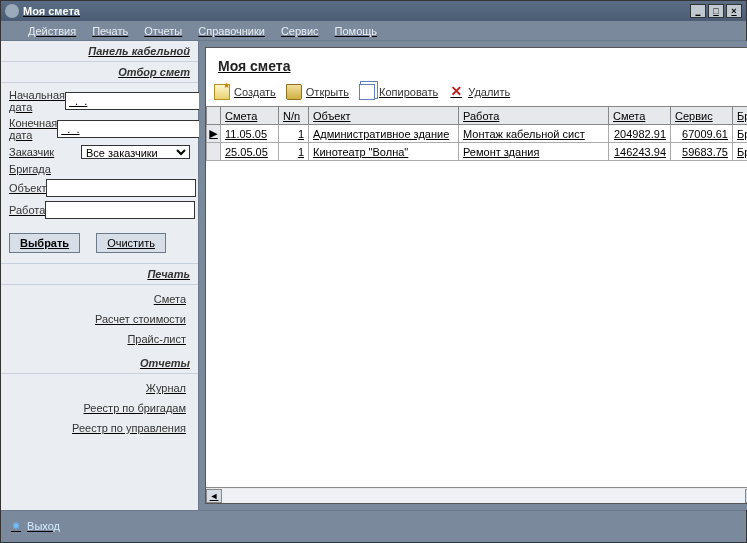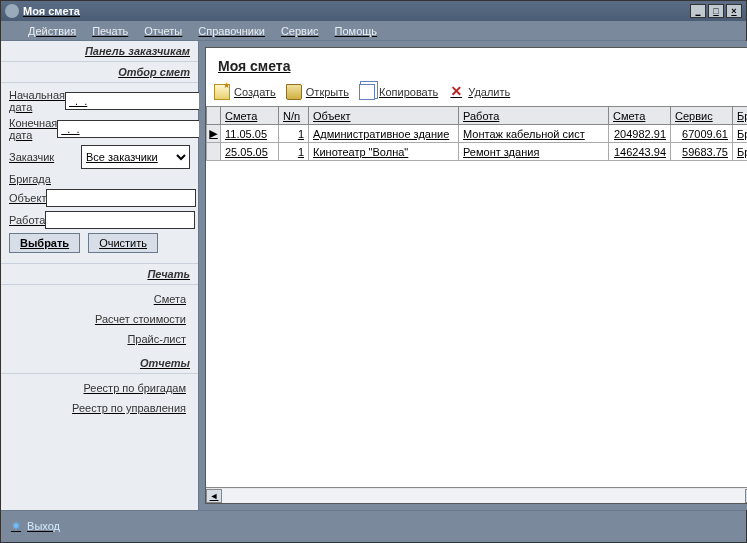--- a/index.html
+++ b/index.html
@@ -14,22 +14,22 @@
 .body { display: flex; height: calc(100% - 72px); }
 .sidebar { width: 198px; background: #eaeef3; border-right: 1px solid #6a7a8c; display: flex; flex-direction: column; }
 .section-header { background: #eaeef3; text-align: right; padding: 4px 8px; font-weight: bold; color: #333; border-bottom: 1px solid #c8d0dc; font-style: italic; }
 .section-header.strong { font-style: italic; font-weight: bold; }
 .filters { padding: 6px 8px 10px 8px; border-bottom: 1px solid #c8d0dc; }
 .frow { display: flex; align-items: center; margin-bottom: 4px; }
 .frow label { width: 72px; color: #333; }
 .frow .ctrl { flex: 1; display: flex; }
 .frow input[type=text] { flex: 1; height: 18px; border: 1px solid #333; background: #fff; font-size: 11px; padding: 0 3px; }
 .datebtn { width: 18px; height: 18px; border: 1px solid #333; border-left: none; background: #e8e8e8; display: flex; align-items: center; justify-content: center; cursor: pointer; font-size: 9px; }
-.frow select { flex: 1; height: 24px; border: 1px solid #333; font-size: 11px; background: #fff; }
-.btnrow { display: flex; gap: 8px; margin-top: 4px; align-items: flex-end; }
+.frow select { flex: 1; height: 14px; border: 1px solid #333; font-size: 11px; background: #fff; }
+.btnrow { display: flex; gap: 16px; margin-top: 14px; align-items: flex-end; }
 .btn { background: #d8dee8; border: 1px solid #6a7a8c; padding: 3px 10px; cursor: pointer; font-size: 11px; }
 .btn.primary { font-weight: bold; }
 .linklist { padding: 4px 0; }
 .linklist .link { text-align: right; padding: 4px 12px; color: #333; cursor: pointer; }
 .content { flex: 1; background: #7a8a9c; padding: 6px 6px 6px 6px; display: flex; flex-direction: column; }
 .panel { flex: 1; background: #fff; border: 1px solid #555; display: flex; flex-direction: column; overflow: hidden; }
 .panel h2 { font-size: 14px; font-weight: bold; padding: 10px 12px 8px 12px; color: #222; }
 .toolbar { display: flex; align-items: center; padding: 2px 8px 6px 8px; gap: 10px; border-bottom: 0; }
 .toolbar .tbtn { display: flex; align-items: center; gap: 4px; cursor: pointer; color: #333; font-size: 11px; }
 .toolbar .ticon { width: 16px; height: 16px; display: inline-block; }
@@ -75,21 +75,21 @@
     <span class="menuitem">Действия</span>
     <span class="menuitem">Печать</span>
     <span class="menuitem">Отчеты</span>
     <span class="menuitem">Справочники</span>
     <span class="menuitem">Сервис</span>
     <span class="menuitem">Помощь</span>
   </div>
 
   <div class="body">
     <div class="sidebar">
-      <div class="section-header">Панель заказчикам</div>
+      <div class="section-header">Панель кабельной</div>
       <div class="section-header strong">Отбор смет</div>
       <div class="filters">
         <div class="frow">
           <label>Начальная дата</label>
           <div class="ctrl">
             <input type="text" value="  .  ." style="">
             <span class="datebtn">📅</span>
           </div>
         </div>
         <div class="frow">
@@ -126,20 +126,21 @@
         </div>
       </div>
       <div class="section-header strong">Печать</div>
       <div class="linklist">
         <div class="link">Смета</div>
         <div class="link">Расчет стоимости</div>
         <div class="link">Прайс-лист</div>
       </div>
       <div class="section-header strong">Отчеты</div>
       <div class="linklist">
+        <div class="link">Журнал</div>
         <div class="link">Реестр по бригадам</div>
         <div class="link">Реестр по управления</div>
       </div>
     </div>
 
     <div class="content">
       <div class="panel">
         <h2>Моя смета</h2>
         <div class="toolbar">
           <span class="tbtn">

